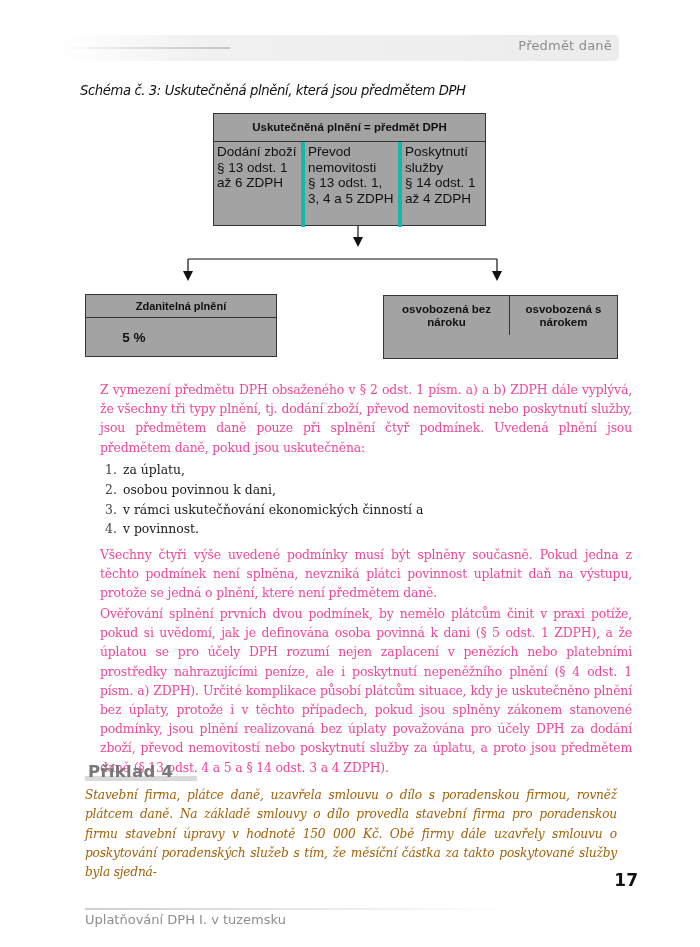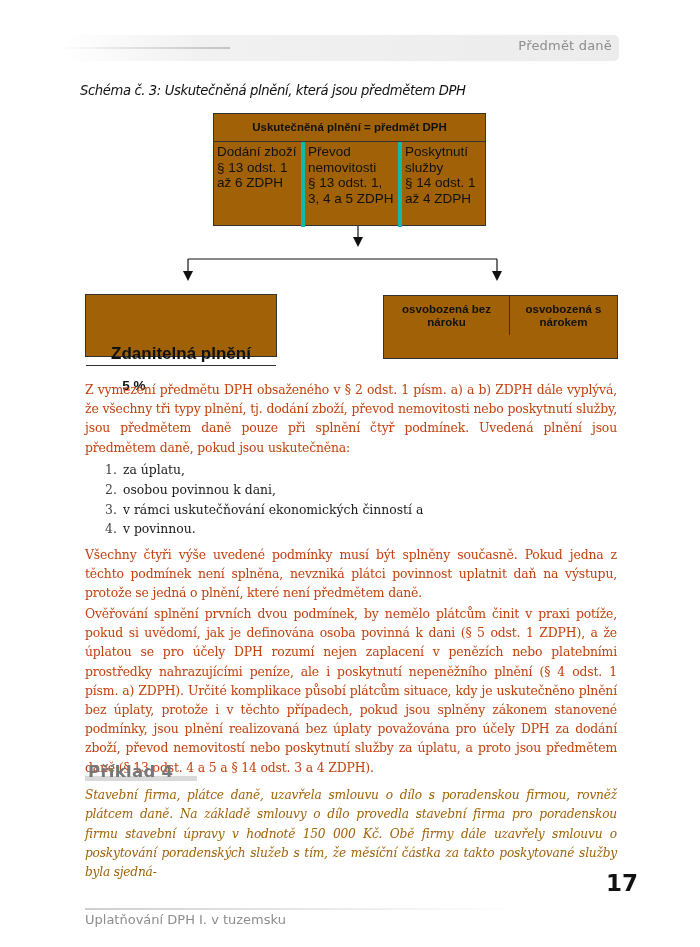--- a/index.html
+++ b/index.html
@@ -23,58 +23,58 @@
 
   
   .caption {
     position: absolute; left: 80px; top: 83px;
     font-family: "DejaVu Sans", sans-serif; font-style: italic; font-size: 13.2px;
     color: #111; letter-spacing: -0.4px;
   }
 
   
   .diagram-text { font-family: "Liberation Sans", sans-serif; color: #111; }
-  .box { position: absolute; border: 1px solid #333; box-sizing: border-box; background: #a16207; }
+  .box { position: absolute; border: 1px solid #333; box-sizing: border-box; background: #a3a3a3; }
   .top-box { left: 213px; top: 113px; width: 273px; height: 113px; }
   .top-box .head {
     height: 27px; border-bottom: 1px solid #333; text-align: center;
     font-weight: bold; font-size: 11.5px; line-height: 27px;
   }
   .top-box .cols { display: flex; height: 85px; }
   .top-box .col {
     box-sizing: border-box; padding: 2px 3px; font-size: 13.5px; line-height: 15.5px;
     border-right: 4px solid #14b8a6;
   }
   .top-box .col:last-child { border-right: none; }
   .c1 { width: 91px; } .c2 { width: 97px; } .c3 { flex: 1; }
 
   .small-box .head {
     border-bottom: 1px solid #333; text-align: center; font-weight: bold;
-    font-size: 17px; line-height: 22px; height: 22px; margin-top: 48px;
+    font-size: 11px; line-height: 22px; height: 22px;
   }
   .small-box .cols { display: flex; height: calc(100% - 23px); }
   .small-box .cell {
     box-sizing: border-box; display: flex; align-items: center; justify-content: center;
     text-align: center; font-weight: bold; border-right: 1px solid #333;
   }
   .small-box .cell:last-child { border-right: none; }
   .left-box { left: 85px; top: 294px; width: 192px; height: 63px; }
   .left-box .cell { font-size: 13.5px; }
   .left-box .cell.a { width: 96px; } .left-box .cell.b { flex: 1; }
   .right-box { left: 383px; top: 295px; width: 235px; height: 64px; }
   .right-box .cell { font-size: 11.5px; line-height: 13px; }
   .right-box .cell.a { width: 107px; } .right-box .cell.b { flex: 1; }
 
   svg.connectors { position: absolute; left: 0; top: 0; }
 
   
   .body-text {
-    position: absolute; left: 85px; width: 532px;
+    position: absolute; left: 100px; width: 532px;
     font-family: "DejaVu Serif", serif; font-size: 12.4px; line-height: 19.2px;
-    text-align: justify; color: #c2410c; margin: 0; letter-spacing: -0.15px;
+    text-align: justify; color: #ec4899; margin: 0; letter-spacing: -0.15px;
   }
   .num-list {
     position: absolute; left: 105px; top: 460px; margin: 0; padding: 0; list-style: none;
     font-family: "DejaVu Serif", serif; font-size: 12.4px; line-height: 19.8px; color: #1a1a1a;
   }
   .num-list li { display: flex; }
   .num-list .n { width: 18px; color: #444; }
 
   .example-head-bar {
     position: absolute; left: 85px; top: 776px; width: 112px; height: 5px; background: #d9d9d9;
@@ -85,21 +85,21 @@
     letter-spacing: 0.3px;
   }
   .example-text {
     position: absolute; left: 85px; top: 786px; width: 532px;
     font-family: "DejaVu Serif", serif; font-style: italic; font-size: 12.2px; line-height: 19.3px;
     text-align: justify; margin: 0; color: #a16207; letter-spacing: -0.2px;
   }
 
   .page-number {
     position: absolute; right: 62px; top: 870px;
-    font-family: "DejaVu Sans", sans-serif; font-weight: bold; font-size: 23px; color: #111;
+    font-family: "DejaVu Sans", sans-serif; font-weight: bold; font-size: 17px; color: #111;
   }
   .footer-line {
     position: absolute; left: 85px; top: 908px; width: 430px; height: 2px;
     background: linear-gradient(to right, #cfcfcf 0%, rgba(220,220,220,0) 100%);
   }
   .footer-title {
     position: absolute; left: 85px; top: 912px;
     font-family: "DejaVu Sans", sans-serif; font-size: 13px; color: #8d8d8d;
   }
 </style>
@@ -166,21 +166,21 @@
   <li>
       <span class="n">2.</span>
       <span>osobou povinnou k dani,</span>
     </li>
   <li>
       <span class="n">3.</span>
       <span>v rámci uskutečňování ekonomických činností a</span>
     </li>
   <li>
       <span class="n">4.</span>
-      <span>v povinnou.</span>
+      <span>v povinnost.</span>
     </li>
 </ol>
 
 <p class="body-text" style="top:545px;">Všechny čtyři výše uvedené podmínky musí být splněny současně. Pokud jedna z těchto podmínek není splněna, nevzniká plátci povinnost uplatnit daň na výstupu, protože se jedná o plnění, které není předmětem daně.</p>
 <p class="body-text" style="top:604px;">Ověřování splnění prvních dvou podmínek, by nemělo plátcům činit v praxi potíže, pokud si uvědomí, jak je definována osoba povinná k dani (§ 5 odst. 1 ZDPH), a že úplatou se pro účely DPH rozumí nejen zaplacení v penězích nebo platebními prostředky nahrazujícími peníze, ale i poskytnutí nepeněžního plnění (§ 4 odst. 1 písm. a) ZDPH). Určité komplikace působí plátcům situace, kdy je uskutečněno plnění bez úplaty, protože i v těchto případech, pokud jsou splněny zákonem stanovené podmínky, jsou plnění realizovaná bez úplaty považována pro účely DPH za dodání zboží, převod nemovitostí nebo poskytnutí služby za úplatu, a proto jsou předmětem daně (§ 13 odst. 4 a 5 a § 14 odst. 3 a 4 ZDPH).</p>
 
 <div class="example-head-bar"></div>
 <div class="example-head">Příklad 4</div>
 <p class="example-text">Stavební firma, plátce daně, uzavřela smlouvu o dílo s poradenskou firmou, rovněž plátcem daně. Na základě smlouvy o dílo provedla stavební firma pro poradenskou firmu stavební úpravy v hodnotě 150 000 Kč. Obě firmy dále uzavřely smlouvu o poskytování poradenských služeb s tím, že měsíční částka za takto poskytované služby byla sjedná-</p>
 

